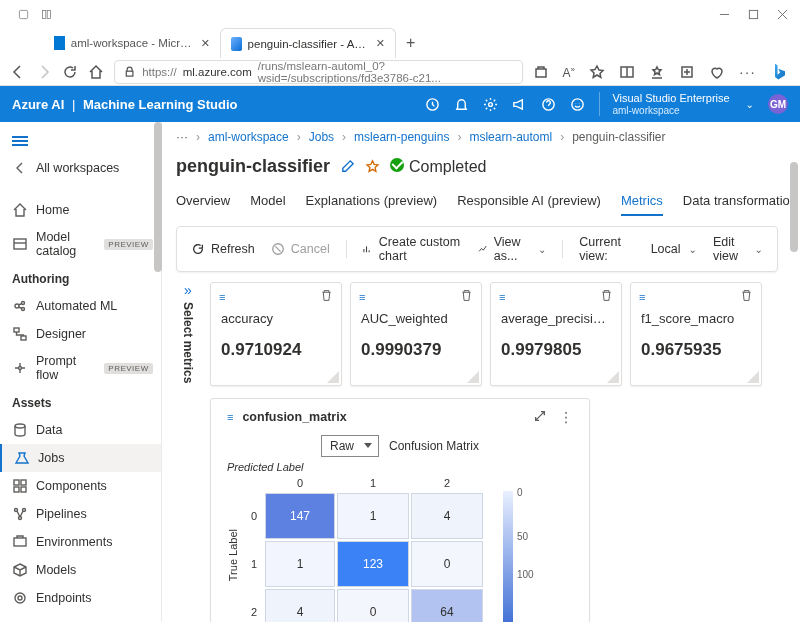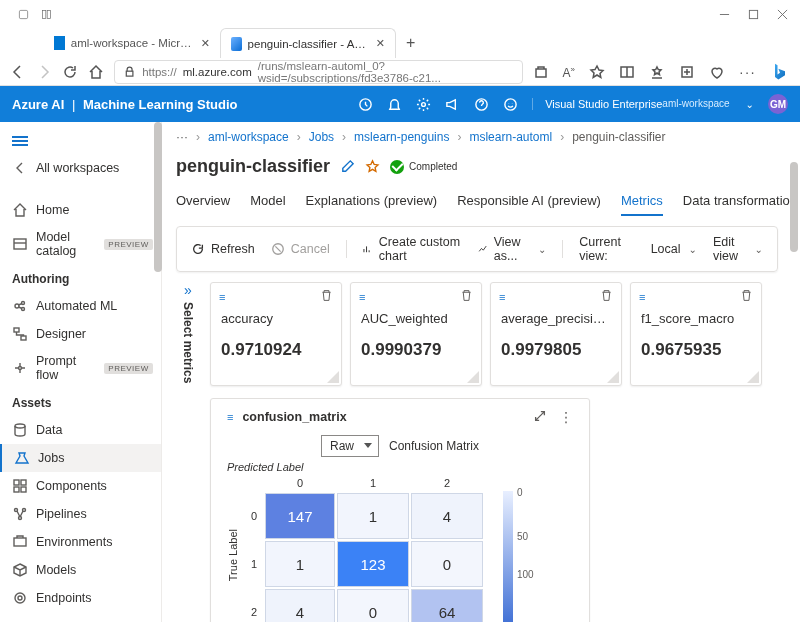--- a/index.html
+++ b/index.html
@@ -26,21 +26,21 @@
   .url-bar .host { color:#333; }
   .addr-right { display:flex; gap:14px; align-items:center; }
   .bing-icon { width:20px; height:20px; }
 
   
   .app-bar { height:36px; background:#117ed9; color:#fff; display:flex; align-items:center; padding:0 12px; justify-content:space-between; }
   .app-title { font-size:13px; font-weight:600; }
   .app-title .sep { font-weight:400; margin:0 4px; }
   .app-right { display:flex; align-items:center; gap:14px; }
   .app-icon { width:15px; height:15px; stroke:#fff; fill:none; stroke-width:1.5; }
-  .subscription { border-left:1px solid #ffffff55; padding-left:12px; display:flex; flex-direction:row; line-height:1.1; }
+  .subscription { border-left:1px solid #ffffff55; padding-left:12px; display:flex; flex-direction:column; line-height:1.1; }
   .subscription .s1 { font-size:11px; }
   .subscription .s2 { font-size:10px; color:#d6ecff; }
   .avatar { width:20px; height:20px; border-radius:50%; background:#7a63d4; color:#fff; display:flex; align-items:center; justify-content:center; font-size:10px; font-weight:600; }
 
   
   .app-body { display:flex; height:calc(622px - 86px - 36px); }
 
   
   .sidebar { width:162px; border-right:1px solid #edebe9; display:flex; flex-direction:column; padding-top:6px; position:relative; }
   .sidebar-scroll { overflow-y:auto; height:100%; }
@@ -57,21 +57,21 @@
   
   .main { flex:1; overflow:hidden; position:relative; }
   .main-scroll { height:100%; overflow:auto; padding:0 0 10px 14px; }
   .breadcrumb { display:flex; align-items:center; gap:8px; padding:8px 0; font-size:12px; color:#605e5c; }
   .breadcrumb .more { color:#555; }
   .breadcrumb a { color:#1373cc; text-decoration:none; }
   .breadcrumb .chev { color:#999; }
   .title-row { display:flex; align-items:center; gap:10px; padding:4px 0 10px; }
   .page-title { font-size:18px; font-weight:600; }
   .title-ico { width:15px; height:15px; }
-  .status-pill { display:flex; align-items:center; gap:5px; font-size:10px; color:#323130; }
+  .status-pill { display:flex; align-items:flex-start; gap:5px; font-size:16px; color:#323130; }
   .status-dot { width:14px; height:14px; border-radius:50%; background:#13a10e; display:flex; align-items:center; justify-content:center; }
   .status-dot::after { content:""; width:5px; height:8px; border:solid #fff; border-width:0 2px 2px 0; transform:rotate(45deg) translate(-1px,-1px); }
 
   
   .page-tabs { display:flex; gap:20px; border-bottom:0; font-size:13px; padding:0 0 0 0; overflow:hidden; white-space:nowrap;}
   .page-tab { padding:6px 0; color:#323130; cursor:pointer; }
   .page-tab.active { color:#1373cc; border-bottom:2px solid #1373cc; font-weight:400; }
 
   
   .toolbar { display:flex; align-items:center; gap:16px; margin-top:10px; border:1px solid #e1dfdd; border-radius:4px; box-shadow:0 1px 2px #00000010; padding:8px 14px; font-size:12.5px; width:calc(100% - 22px);}
@@ -106,21 +106,21 @@
   .c-controls { display:flex; align-items:center; gap:10px; justify-content:center; margin:10px 0 4px; }
   .c-select { border:1px solid #8a8886; padding:3px 24px 3px 8px; font-size:12px; background:#fff; position:relative; }
   .c-select::after { content:""; position:absolute; right:6px; top:7px; width:0; height:0; border-left:4px solid transparent; border-right:4px solid transparent; border-top:5px solid #555; }
   .c-xlabel { text-align:left; font-size:11px; color:#323130;font-style:italic; }
 
   .matrix-wrap { display:flex; gap:6px; margin-top:2px; }
   .matrix-ylabel { writing-mode:vertical-rl; transform:rotate(180deg); font-size:11px; color:#323130; align-self:center; }
   .matrix { display:grid; grid-template-columns:18px 70px 72px 72px; grid-template-rows:16px 46px 46px 46px; gap:2px; }
   .hdr { font-size:11px; color:#323130; display:flex; align-items:center; justify-content:center; }
   .rowlbl { font-size:11px; color:#323130; display:flex; align-items:center; justify-content:center; }
-  .cell { display:flex; align-items:center; justify-content:center; font-size:15px; border:0.5px solid #cfd7e6; color:#323130; }
+  .cell { display:flex; align-items:center; justify-content:center; font-size:12px; border:0.5px solid #cfd7e6; color:#323130; }
   .colorbar { width:16px; margin-left:14px; position:relative; }
   .colorbar .bar { width:10px; height:138px; background:linear-gradient(#e8efff,#3b6cd4); margin-top:16px; }
   .colorbar .tick { position:absolute; left:14px; font-size:10px; color:#605e5c; }
 
   .main-scrollbar { position:absolute; right:2px; top:40px; width:8px; height:90px; background:#c8c6c4; border-radius:4px; }
 
 </style>
 </head>
 <body>
 

